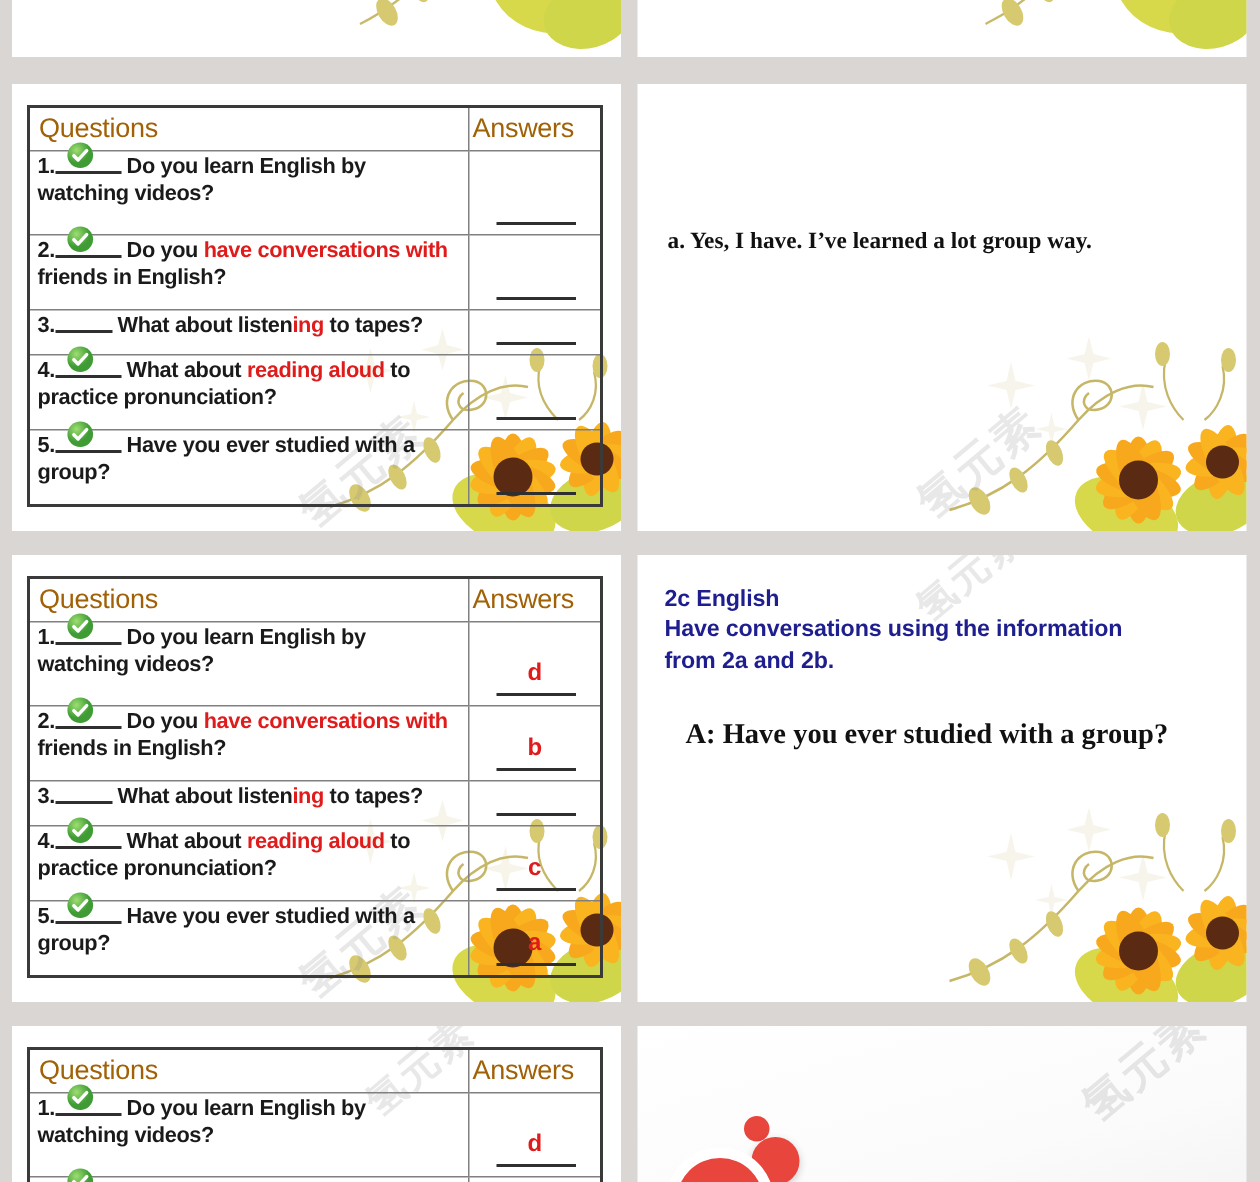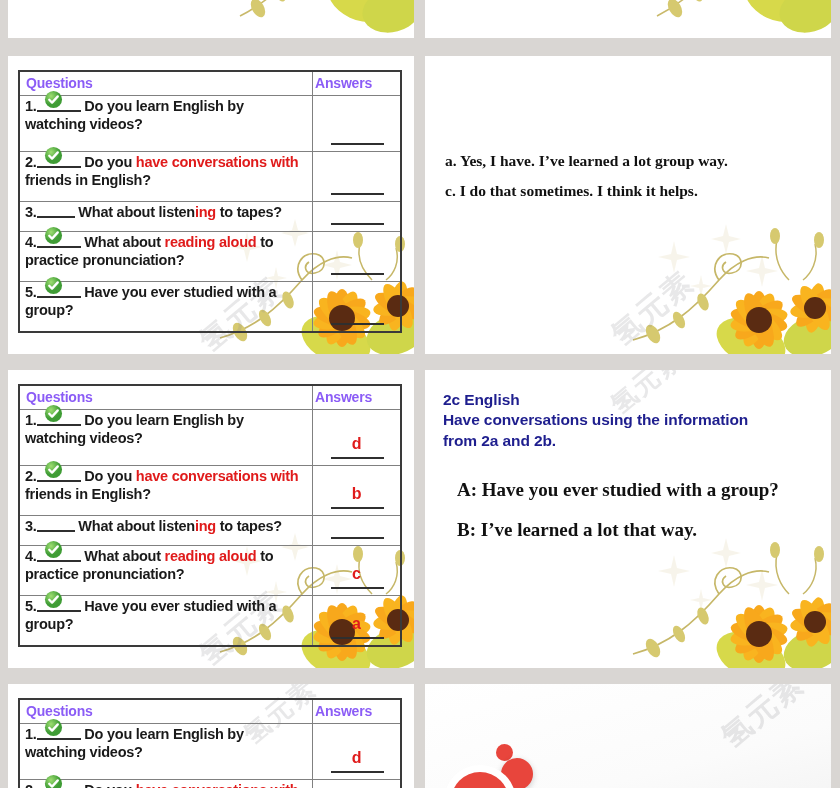--- a/index.html
+++ b/index.html
@@ -57,23 +57,23 @@
     background:transparent;
     table-layout:fixed;
   }
   .qtable td,.qtable th{
     border:1px solid #808080;
     padding:2px 4px 3px 5px;
     vertical-align:top;
     background:transparent;
   }
   .qtable .hd{
-    color:#8b5cf6;
-    font-size:14px;
-    font-weight:bold;
+    color:#a16207;
+    font-size:18px;
+    font-weight:normal;
     text-align:left;
     padding:3px 5px 4px 6px;
     letter-spacing:-0.2px;
   }
   .qtable .hd.ans{ text-align:left; padding-left:2px;}
   .col-q{ width:292px;}
   .col-a{ width:88px;}
   .qcell{
     font-size:14.5px;
     font-weight:bold;
@@ -396,21 +396,20 @@
         </g>
         <circle r="11" fill="#5a2b12"></circle>
       </g>
     </svg>
 
     <div class="wm" style="left:180px;top:232px;">氢元素</div>
 
 
     <div class="serif-list" style="left:20px;top:90px;width:380px;">
       <div>a. Yes, I have. I’ve learned a lot group way.</div>
-      <div>c. I do that sometimes. I think it helps.</div>
     </div>
   </div>
 
   <div class="slide r2 cL">
     <svg class="stars" viewBox="0 0 190 100">
       <g fill="#f0ead6">
         <path d="M30 30 l3 -12 l3 12 l12 3 l-12 3 l-3 12 l-3 -12 l-12 -3 z"></path>
         <path d="M78 16 l3 -11 l3 11 l11 3 l-11 3 l-3 11 l-3 -11 l-11 -3 z"></path>
         <path d="M120 48 l3 -12 l3 12 l12 3 l-12 3 l-3 12 l-3 -12 l-12 -3 z"></path>
         <path d="M60 62 l2 -9 l2 9 l9 2 l-9 2 l-2 9 l-2 -9 l-9 -2 z"></path>
@@ -573,21 +572,20 @@
     <div class="wm" style="left:180px;top:-6px;font-size:26px;">氢元素</div>
 
     <div class="blue-head" style="left:18px;top:20px;width:372px;">
       <div>2c English</div>
       <div>Have conversations using the information</div>
       <div>from 2a and 2b.</div>
     </div>
 
     <div class="serif-dialog" style="left:32px;top:100px;width:370px;">
       <div>A: Have you ever studied with a group?</div>
-      <div>B: I’ve learned a lot that way.</div>
     </div>
   </div>
 
   <div class="slide r3 cL">
     <div class="wm" style="left:230px;top:10px;font-size:26px;">氢元素</div>
     <table class="qtable">
       <colgroup>
           <col class="col-q">
           <col class="col-a">
         </colgroup>

